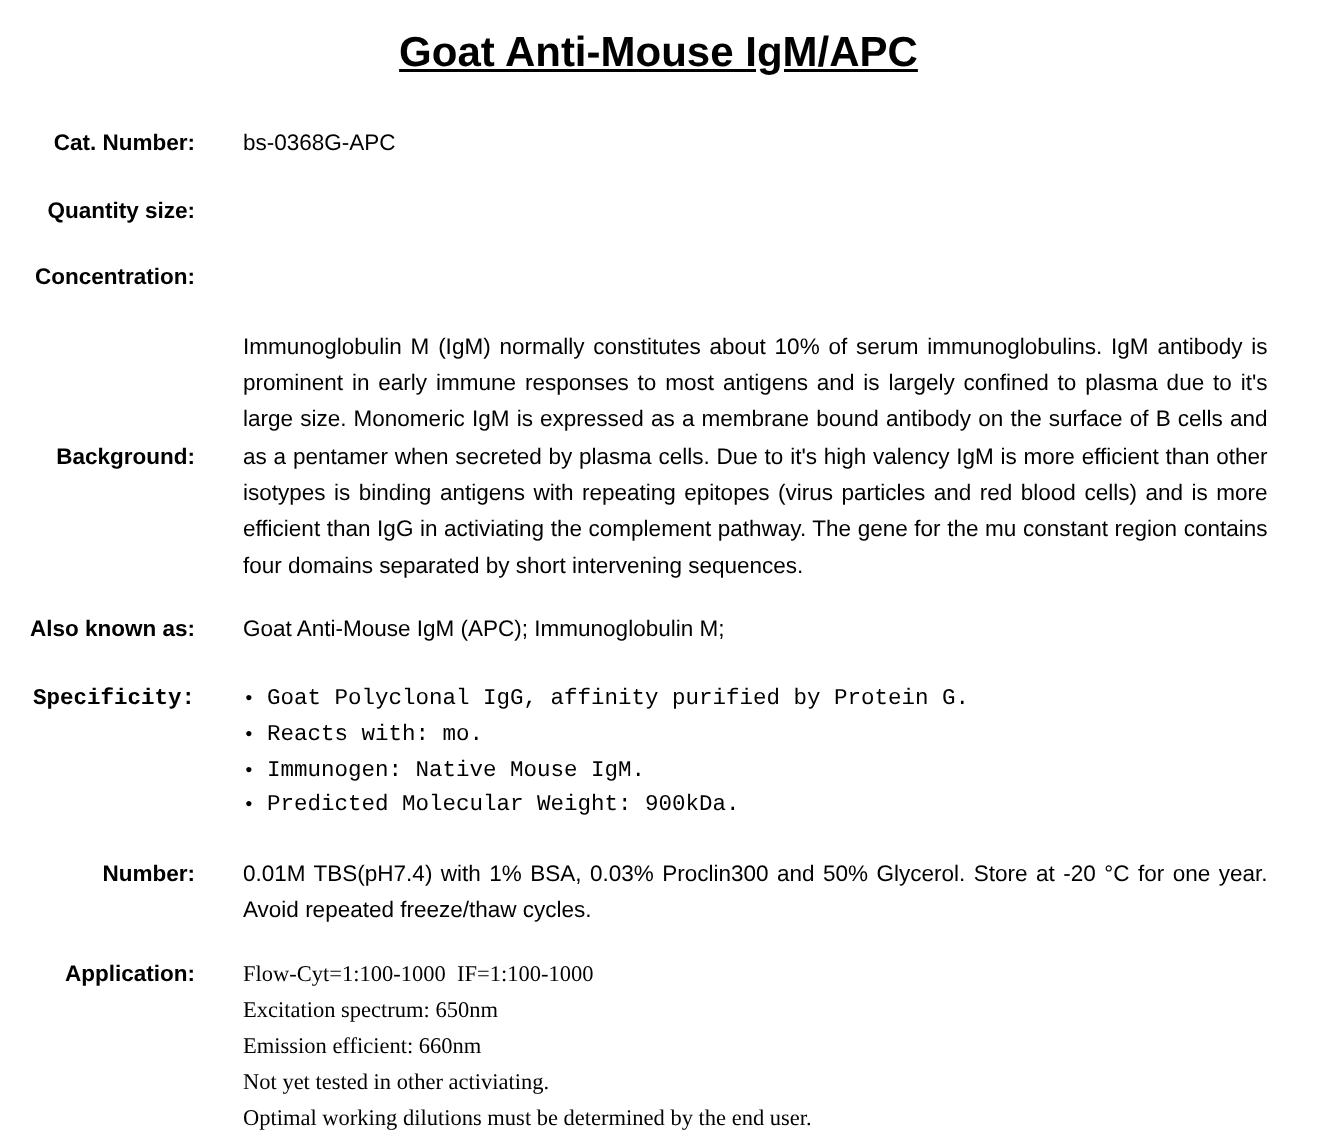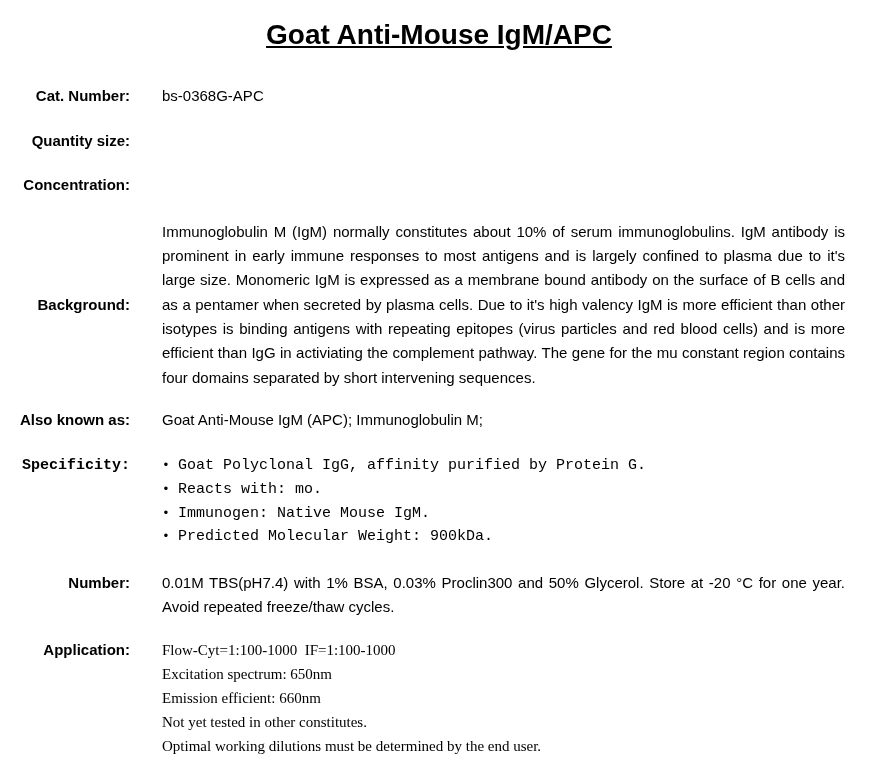--- a/index.html
+++ b/index.html
@@ -126,18 +126,18 @@
     <div class="label">Number:</div>
     <div class="value justify">0.01M TBS(pH7.4) with 1% BSA, 0.03% Proclin300 and 50% Glycerol. Store at -20 °C for one year. Avoid repeated freeze/thaw cycles.</div>
   </div>
 
   <div class="row row-application">
     <div class="label">Application:</div>
     <div class="value">
       <div class="app-line pre">Flow-Cyt=1:100-1000  IF=1:100-1000</div>
       <div class="app-line">Excitation spectrum: 650nm</div>
       <div class="app-line">Emission efficient: 660nm</div>
-      <div class="app-line">Not yet tested in other constitutes.</div>
+      <div class="app-line">Not yet tested in other activiating.</div>
       <div class="app-line">Optimal working dilutions must be determined by the end user.</div>
     </div>
   </div>
 
 </div>
 
 </body></html>

